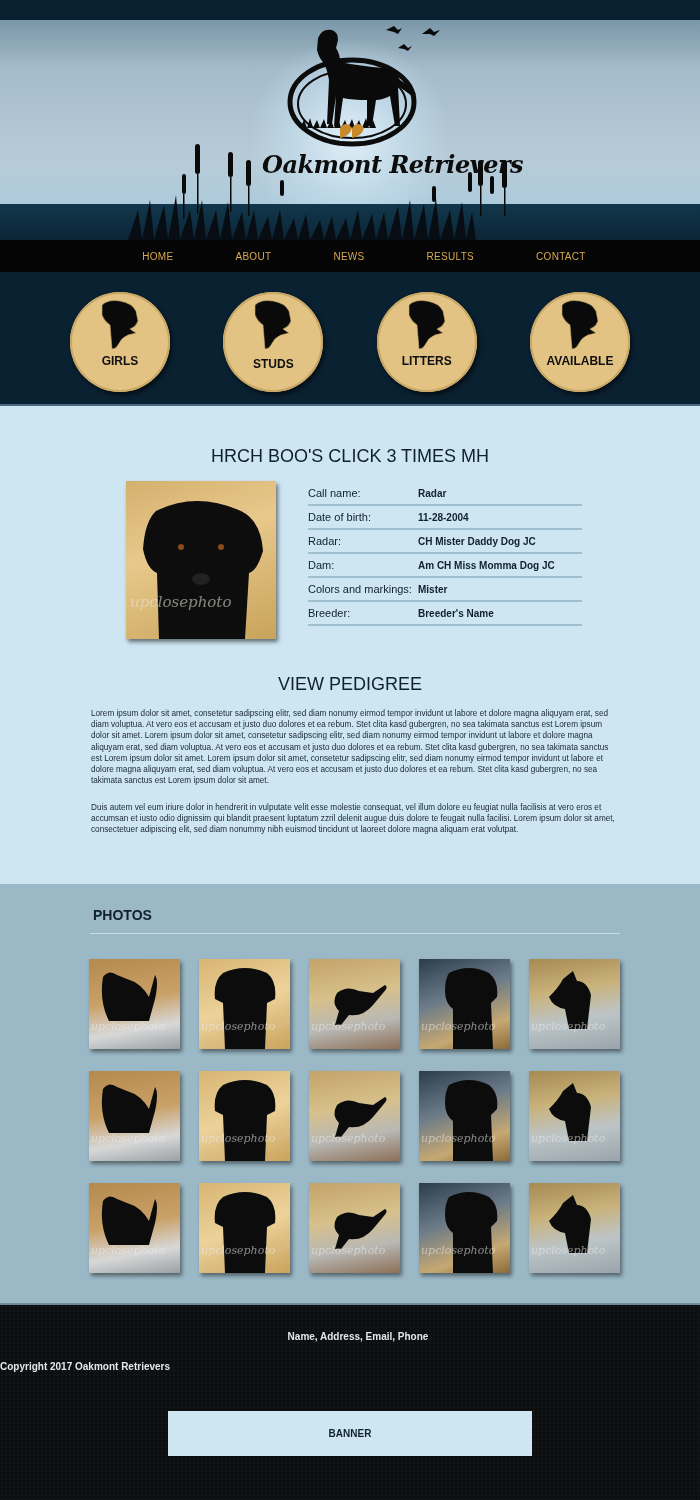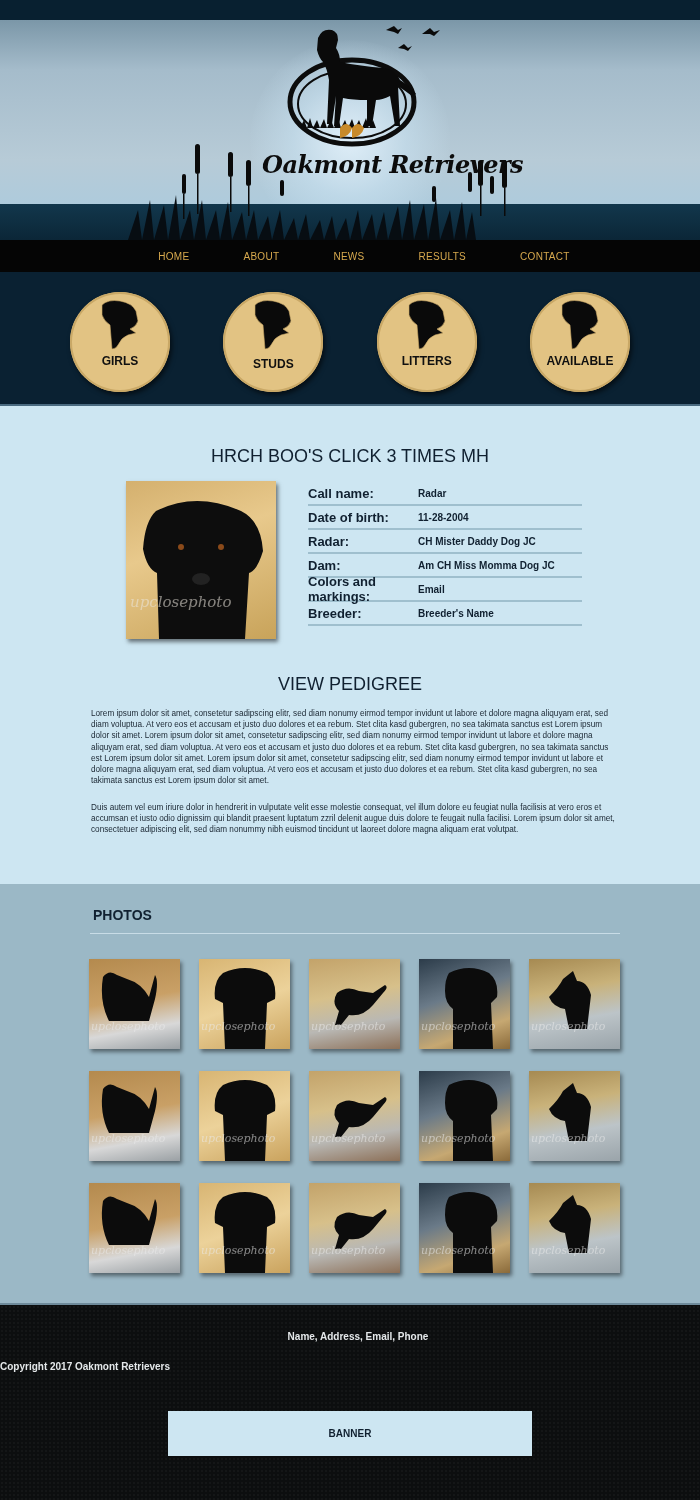--- a/index.html
+++ b/index.html
@@ -8,37 +8,37 @@
   
   .header { position: relative; width: 700px; height: 240px; overflow: hidden;
     background: linear-gradient(180deg, #082030 0, #082030 20px, #7b97a8 20px, #a5bccb 70px, #b7cbd7 160px, #aecbdc 204px, #173a4e 204px, #0f2d40 240px); }
   .header .glow { position: absolute; left: 250px; top: 40px; width: 200px; height: 200px; border-radius: 50%;
     background: radial-gradient(circle, rgba(225,240,250,0.95) 0%, rgba(200,225,240,0.6) 40%, rgba(180,205,220,0) 72%); }
   .header .stripe { position:absolute; left:0; top:204px; width:700px; height:36px; background: linear-gradient(180deg,#12374c,#0b2637); }
   .logo-svg { position: absolute; left: 0; top: 0; }
   .logo-text { position: absolute; left: 262px; top: 150px; font-family: "DejaVu Serif", serif; font-style: italic; font-weight: bold; font-size: 24px; color: #0c0c0c; letter-spacing: -0.5px; }
 
   
-  .nav { width: 700px; height: 32px; background: #050505; display: flex; justify-content: center; align-items: center; gap: 8px; padding-left: 28px; }
+  .nav { width: 700px; height: 32px; background: #050505; display: flex; justify-content: center; align-items: center; gap: 16px; padding-left: 28px; }
   .nav a { color: #d7a94e; font-size: 10px; text-decoration: none; letter-spacing: 0.3px; margin: 0 23px; }
 
   
   .circles { width: 700px; height: 134px; background: #0a2132; display: flex; justify-content: space-between; padding: 20px 70px 0 70px; border-bottom: 2px solid #4a6a80; }
   .circle { width: 100px; height: 100px; border-radius: 50%; background: #e2c383; box-shadow: 2px 3px 5px rgba(0,0,0,0.6), inset 0 0 0 2px #c9a866; position: relative; text-align: center; cursor: pointer; }
   .circle svg { position: absolute; left: 28px; top: 7px; }
   .circle .label { position: absolute; left: 0; right: 0; top: 62px; font-weight: bold; font-size: 12px; color: #101010; }
 
   
   .dog-section { width: 700px; height: 478px; background: #cde6f2; position: relative; }
   .dog-title { position: absolute; left: 0; right: 0; top: 40px; text-align: center; font-size: 18px; font-weight: normal; color: #102030; }
   .dog-photo-box { position: absolute; left: 16px; top: 51px; width: 150px; height: 158px; background: linear-gradient(160deg,#d4b06e,#e8c98c 40%, #c8a35a); box-shadow: 2px 3px 4px rgba(0,0,0,0.5); overflow: hidden; }
   .watermark { position: absolute; left: 4px; bottom: 28px; font-family: "DejaVu Serif", serif; font-style: italic; font-size: 15px; color: rgba(235,230,220,0.55); }
   .info-table { position: absolute; left: 308px; top: 76px; width: 274px; }
   .info-row { height: 24px; border-bottom: 2px solid #9fbfce; display: flex; align-items: center; }
-  .info-row .k { width: 110px; font-size: 13px; font-weight: bold; color: #102030; }
+  .info-row .k { width: 110px; font-size: 11px; font-weight: normal; color: #102030; }
   .info-row .v { font-size: 10px; font-weight: bold; color: #102030; }
   .pedigree-title { position: absolute; left: 0; right: 0; top: 268px; text-align: center; font-size: 18px; font-weight: normal; color: #102030; }
   .para { position: absolute; left: 91px; width: 530px; font-size: 8.2px; line-height: 11.2px; color: #1a2632; }
   .para1 { top: 302px; }
   .para2 { top: 396px; }
 
   
   .photos { width: 700px; height: 419px; background: #9bb8c6; position: relative; }
   .photos-title { position: absolute; left: 93px; top: 23px; font-size: 14px; font-weight: bold; color: #102030; }
   .photos-rule { position: absolute; left: 90px; top: 49px; width: 530px; height: 1px; background: #c8dce6; }
@@ -155,21 +155,21 @@
     <div class="info-row">
         <span class="k">Radar:</span>
         <span class="v">CH Mister Daddy Dog JC</span>
       </div>
     <div class="info-row">
         <span class="k">Dam:</span>
         <span class="v">Am CH Miss Momma Dog JC</span>
       </div>
     <div class="info-row">
         <span class="k">Colors and markings:</span>
-        <span class="v">Email</span>
+        <span class="v">Mister</span>
       </div>
     <div class="info-row">
         <span class="k">Breeder:</span>
         <span class="v">Breeder's Name</span>
       </div>
   </div>
   <a href="#" class="pedigree-title" style="text-decoration:none">VIEW PEDIGREE</a>
   <p class="para para1">Lorem ipsum dolor sit amet, consetetur sadipscing elitr, sed diam nonumy eirmod tempor invidunt ut labore et dolore magna aliquyam erat, sed diam voluptua. At vero eos et accusam et justo duo dolores et ea rebum. Stet clita kasd gubergren, no sea takimata sanctus est Lorem ipsum dolor sit amet. Lorem ipsum dolor sit amet, consetetur sadipscing elitr, sed diam nonumy eirmod tempor invidunt ut labore et dolore magna aliquyam erat, sed diam voluptua. At vero eos et accusam et justo duo dolores et ea rebum. Stet clita kasd gubergren, no sea takimata sanctus est Lorem ipsum dolor sit amet. Lorem ipsum dolor sit amet, consetetur sadipscing elitr, sed diam nonumy eirmod tempor invidunt ut labore et dolore magna aliquyam erat, sed diam voluptua. At vero eos et accusam et justo duo dolores et ea rebum. Stet clita kasd gubergren, no sea takimata sanctus est Lorem ipsum dolor sit amet.</p>
   <p class="para para2">Duis autem vel eum iriure dolor in hendrerit in vulputate velit esse molestie consequat, vel illum dolore eu feugiat nulla facilisis at vero eros et accumsan et iusto odio dignissim qui blandit praesent luptatum zzril delenit augue duis dolore te feugait nulla facilisi. Lorem ipsum dolor sit amet, consectetuer adipiscing elit, sed diam nonummy nibh euismod tincidunt ut laoreet dolore magna aliquam erat volutpat.</p>
 </div>

